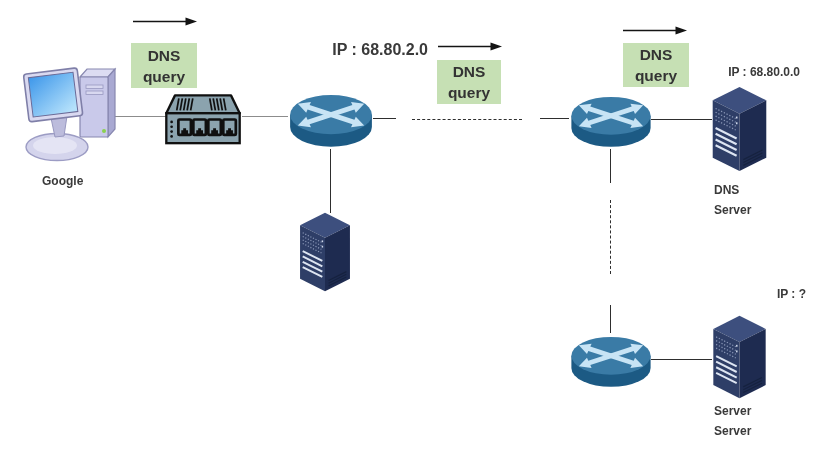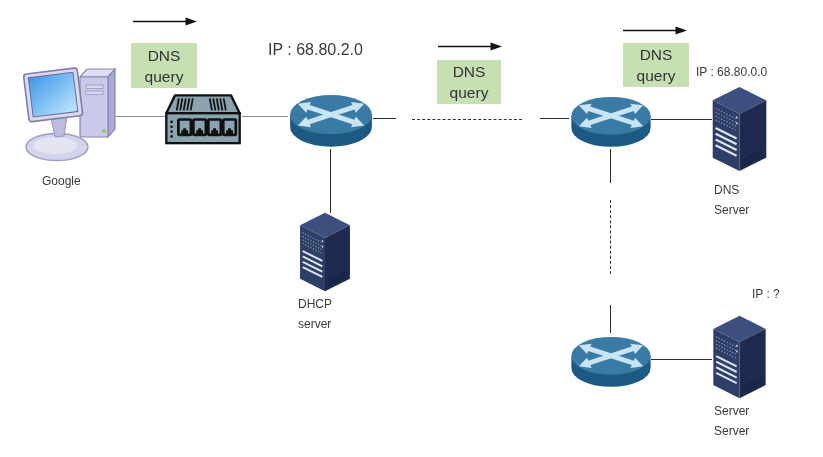--- a/index.html
+++ b/index.html
@@ -1,31 +1,31 @@
 <!DOCTYPE html>
 <html><head>
 <meta charset="utf-8">
 <style>
   html,body{margin:0;padding:0;background:#fff;}
   .stage{
     position:relative;width:823px;height:457px;background:#ffffff;
-    font-family:"Liberation Sans",sans-serif;color:#3a3a3a;overflow:hidden;
+    font-family:"Liberation Sans",sans-serif;color:#3a3a3a;overflow:hidden;font-weight:bold;
   }
   .hline{position:absolute;height:0;border-top:1.6px solid #2e2e2e;}
   .hline.gray{border-top-color:#8c8c8c;}
   .hline.dash{border-top-style:dashed;}
   .vline{position:absolute;width:0;border-left:1.6px solid #2e2e2e;}
   .vline.dash{border-left-style:dashed;}
   .qbox{
     position:absolute;background:#c6e0b4;
     display:flex;flex-direction:column;align-items:center;justify-content:center;
     font-size:15.5px;line-height:21px;color:#333;
   }
   .node-label{position:absolute;font-size:12px;line-height:20px;color:#3a3a3a;white-space:nowrap;}
-  .center{text-align:left;}
+  .center{text-align:right;}
   .icon-svg{position:absolute;display:block;}
   .defs-hidden{position:absolute;width:0;height:0;overflow:hidden;}
 </style>
 </head>
 <body>
 
 <div class="stage">
 
   <svg class="defs-hidden" aria-hidden="true">
     <defs>
@@ -177,24 +177,20 @@
   <div class="node-label center" style="left:268px;top:40px;width:160px;font-size:16px;line-height:19px">
     <div>IP : 68.80.2.0</div>
   </div>
   <svg class="icon-svg" style="left:286px;top:88px" width="90" height="64">
       <use href="#sym-router"></use>
     </svg>
 
   <svg class="icon-svg" style="left:294px;top:211px" width="62" height="82">
       <use href="#sym-server"></use>
     </svg>
-  <div class="node-label" style="left:298px;top:294px">
-    <div>DHCP</div>
-    <div>server</div>
-  </div>
 
   <svg class="icon-svg" style="left:567px;top:90px" width="88" height="62">
       <use href="#sym-router"></use>
     </svg>
 
   <div class="node-label center" style="left:696px;top:62px;width:104px">IP : 68.80.0.0</div>
   <svg class="icon-svg" style="left:710px;top:85px" width="59" height="88">
       <use href="#sym-server"></use>
     </svg>
   <div class="node-label" style="left:714px;top:180px">

